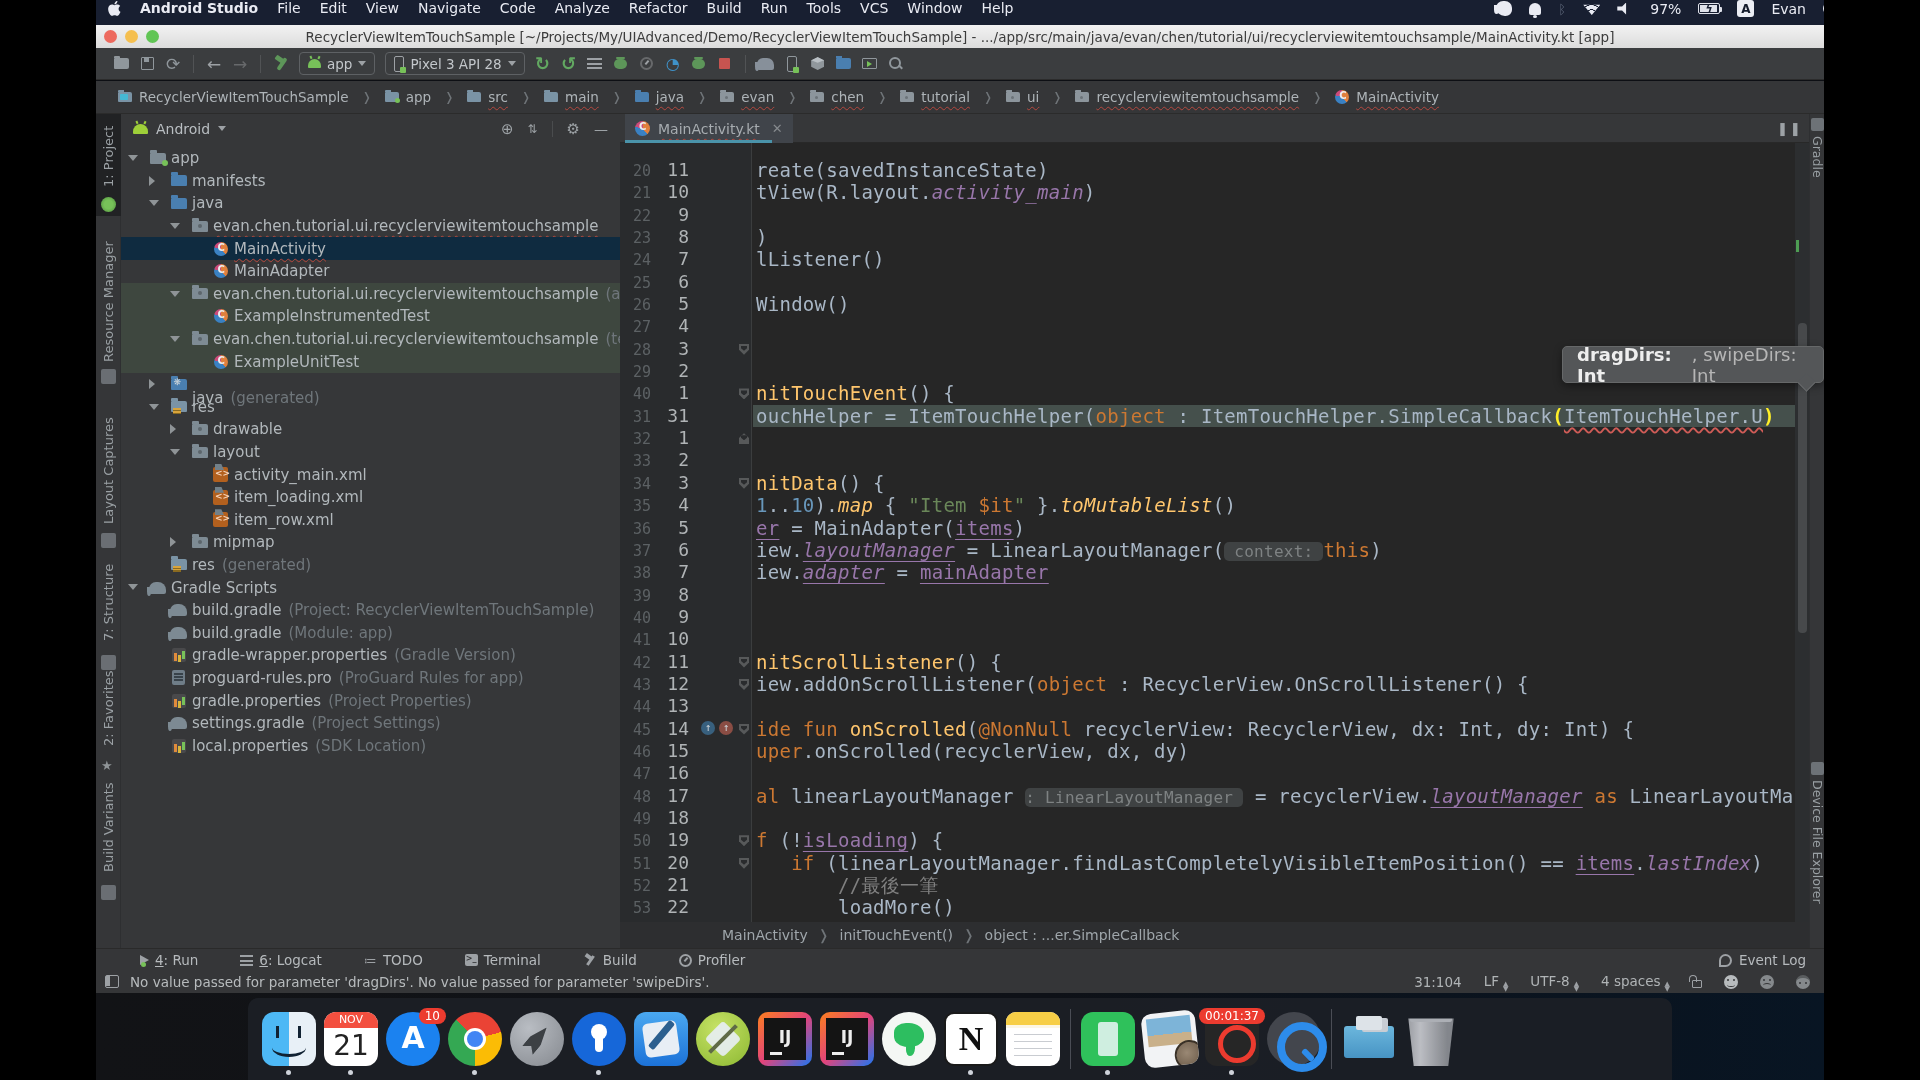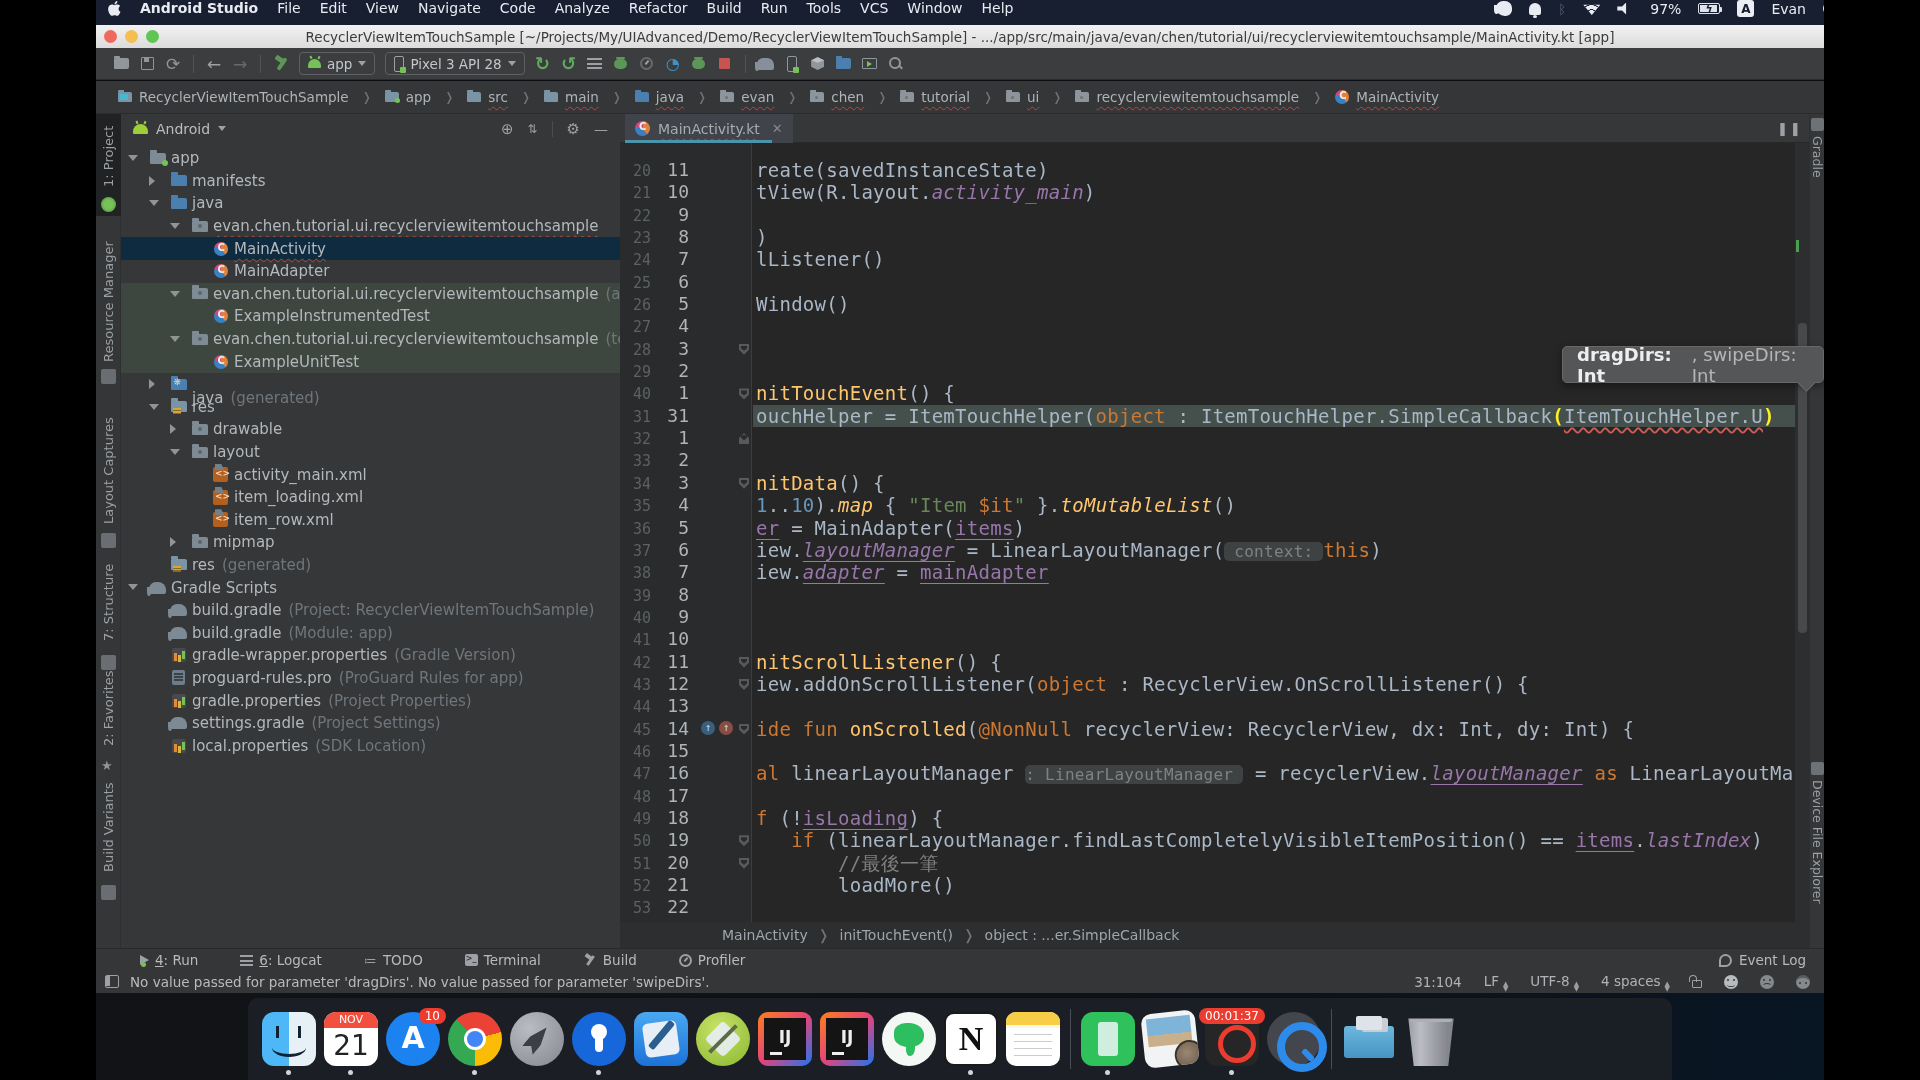--- a/index.html
+++ b/index.html
@@ -832,20 +832,21 @@
           <div class="cl"><span class="inner"><span class="v">er</span><span class="d"> = MainAdapter(</span><span class="v">items</span><span class="d">)</span></span></div>
           <div class="cl"><span class="inner"><span class="d">iew.</span><span class="vi">layoutManager</span><span class="d"> = LinearLayoutManager(</span><span class="h"> context: </span><span class="k">this</span><span class="d">)</span></span></div>
           <div class="cl"><span class="inner"><span class="d">iew.</span><span class="vi">adapter</span><span class="d"> = </span><span class="v">mainAdapter</span></span></div>
           <div class="cl"><span class="inner"></span></div>
           <div class="cl"><span class="inner"></span></div>
           <div class="cl"><span class="inner"></span></div>
           <div class="cl"><span class="inner"><span class="f">nitScrollListener</span><span class="d">() {</span></span></div>
           <div class="cl"><span class="inner"><span class="d">iew.addOnScrollListener(</span><span class="k">object</span><span class="d"> : RecyclerView.OnScrollListener() {</span></span></div>
           <div class="cl"><span class="inner"></span></div>
           <div class="cl"><span class="inner"><span class="k">ide fun </span><span class="f">onScrolled</span><span class="d">(</span><span class="k">@NonNull</span><span class="d"> recyclerView: RecyclerView, dx: Int, dy: Int) {</span></span></div>
+          <div class="cl"><span class="inner"><span class="k">uper</span><span class="d">.onScrolled(recyclerView, dx, dy)</span></span></div>
           <div class="cl"><span class="inner"></span></div>
           <div class="cl"><span class="inner"><span class="k">al</span><span class="d"> linearLayoutManager </span><span class="h">: LinearLayoutManager </span><span class="d"> = recyclerView.</span><span class="vi">layoutManager</span><span class="d"> </span><span class="k">as</span><span class="d"> LinearLayoutMan</span></span></div>
           <div class="cl"><span class="inner"></span></div>
           <div class="cl"><span class="inner"><span class="k">f</span><span class="d"> (!</span><span class="v">isLoading</span><span class="d">) {</span></span></div>
           <div class="cl"><span class="inner"><span class="d">   </span><span class="k">if</span><span class="d"> (linearLayoutManager.findLastCompletelyVisibleItemPosition() == </span><span class="v">items</span><span class="d">.</span><span class="p">lastIndex</span><span class="d">)</span></span></div>
           <div class="cl"><span class="inner"><span class="c">       //最後一筆</span></span></div>
           <div class="cl"><span class="inner"><span class="d">       loadMore()</span></span></div>
         </div>
       </div>
     <div class="scrollzone">

